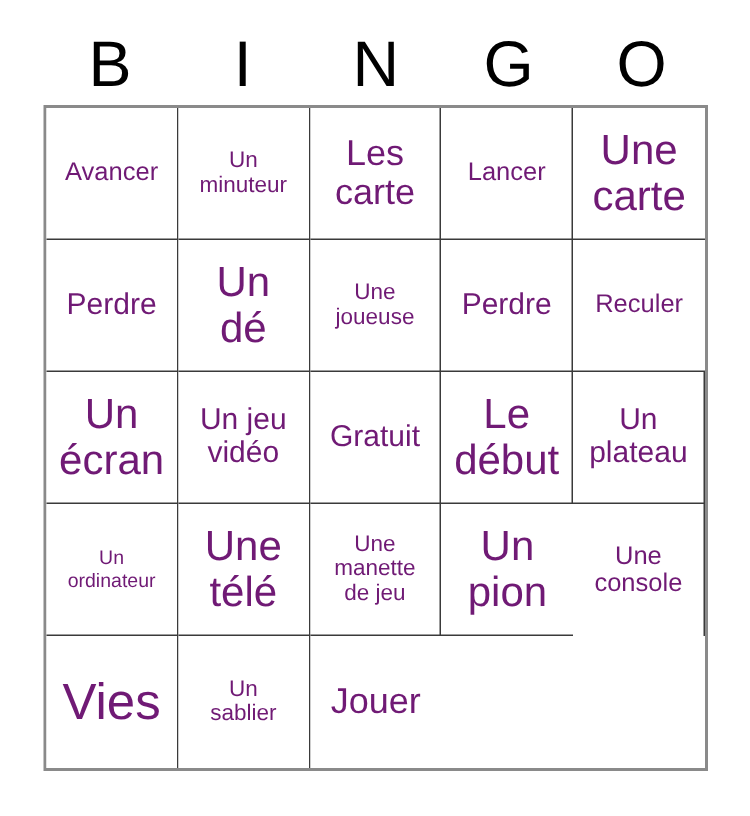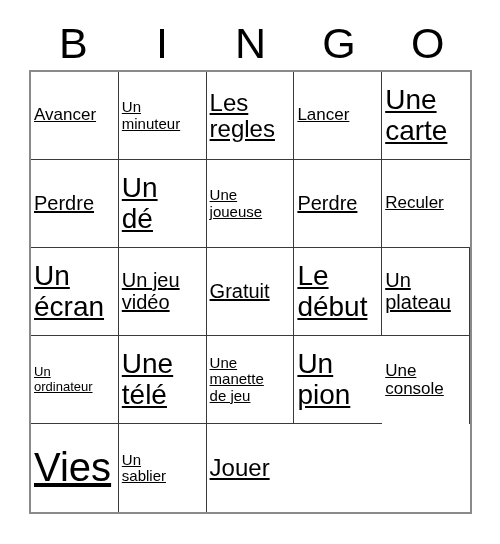--- a/index.html
+++ b/index.html
@@ -60,47 +60,46 @@
     background: #ffffff;
   }
 
   .bingo-cell {
     border-right: 1px solid #3a3a3a;
     border-bottom: 1px solid #3a3a3a;
     box-sizing: border-box;
     display: flex;
     align-items: center;
     justify-content: center;
-    text-align: left;
+    text-align: center;
     padding: 2px 3px;
-    color: #000000;
+    color: #701a75;
     line-height: 1.08;
     overflow: hidden;
     background: #ffffff;
-    text-decoration: underline;
   }
 
   
   .bingo-cell.col-last { border-right: none; }
   .bingo-cell.row-last { border-bottom: none; }
 
   .cell-text {
     display: block;
     width: 100%;
     white-space: pre-line;
   }
 
   
   .fs-xs   { font-size: 13px; }
   .fs-s    { font-size: 15px; }
   .fs-m    { font-size: 17px; }
   .fs-l    { font-size: 20px; }
   .fs-xl   { font-size: 24px; }
   .fs-xxl  { font-size: 28px; }
-  .fs-huge { font-size: 40px; }
+  .fs-huge { font-size: 34px; }
 </style>
 </head>
 <body>
 
 <div id="bingo-card">
 
   <div id="header-row">
     <div class="header-letter">B</div>
     <div class="header-letter">I</div>
     <div class="header-letter">N</div>
@@ -111,21 +110,21 @@
   <div id="bingo-grid">
       <div class="bingo-cell">
         <span class="cell-text fs-m">Avancer</span>
       </div>
       <div class="bingo-cell">
         <span class="cell-text fs-s">Un
 minuteur</span>
       </div>
       <div class="bingo-cell">
         <span class="cell-text fs-xl">Les
-regles</span>
+carte</span>
       </div>
       <div class="bingo-cell">
         <span class="cell-text fs-m">Lancer</span>
       </div>
       <div class="bingo-cell col-last">
         <span class="cell-text fs-xxl">Une
 carte</span>
       </div>
       <div class="bingo-cell">
         <span class="cell-text fs-l">Perdre</span>

